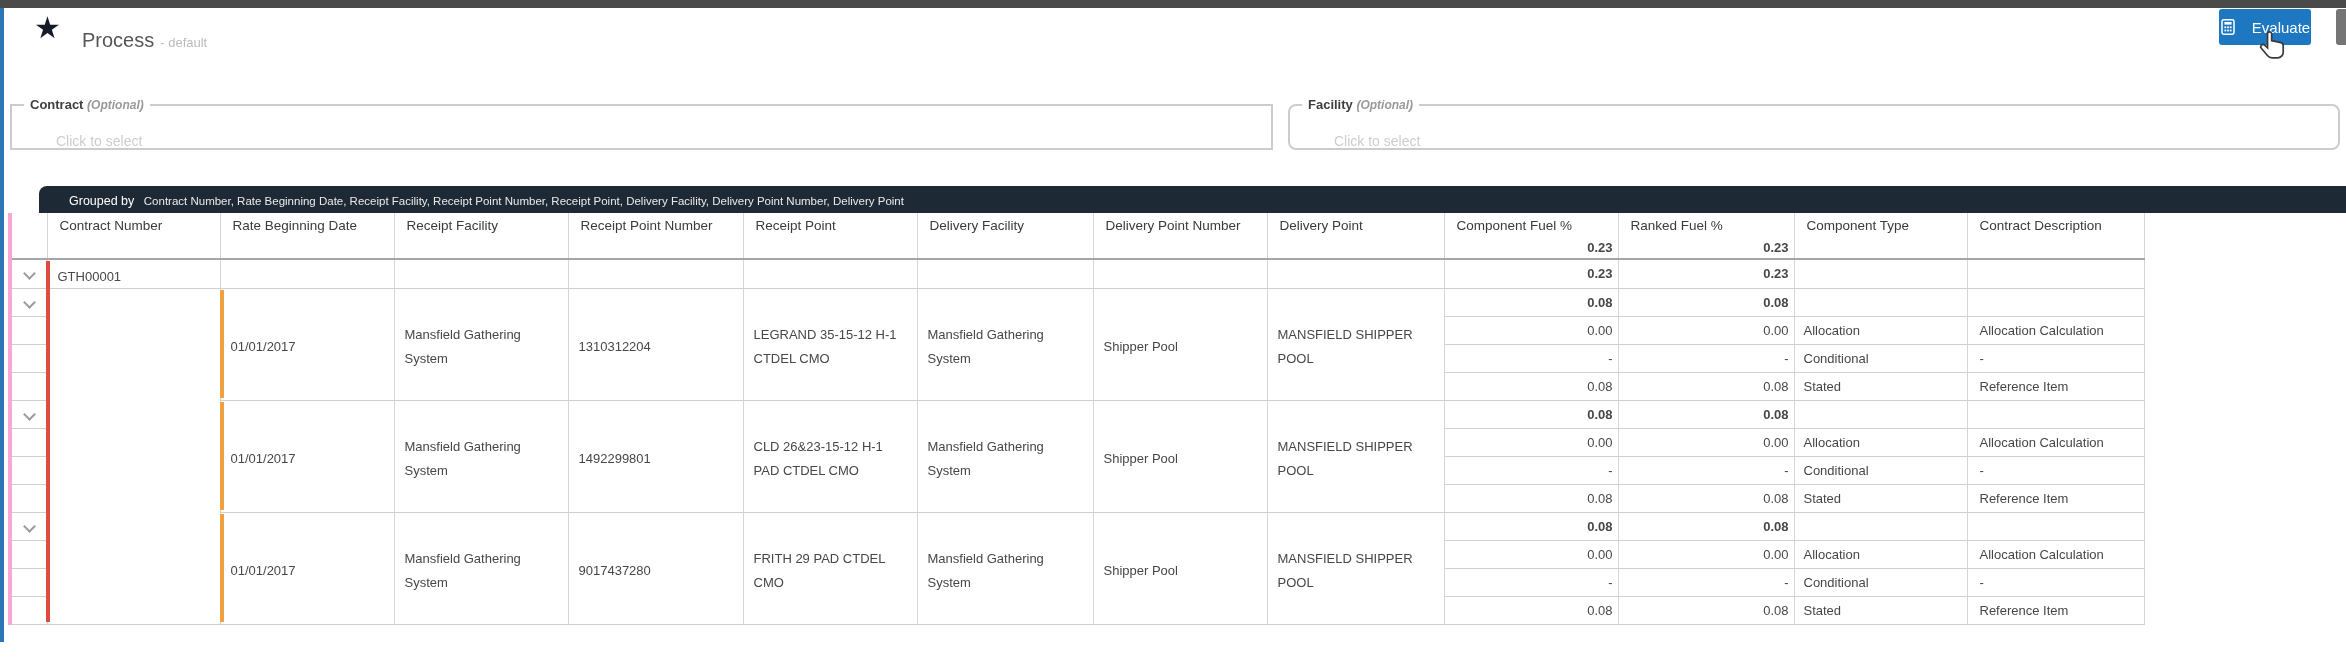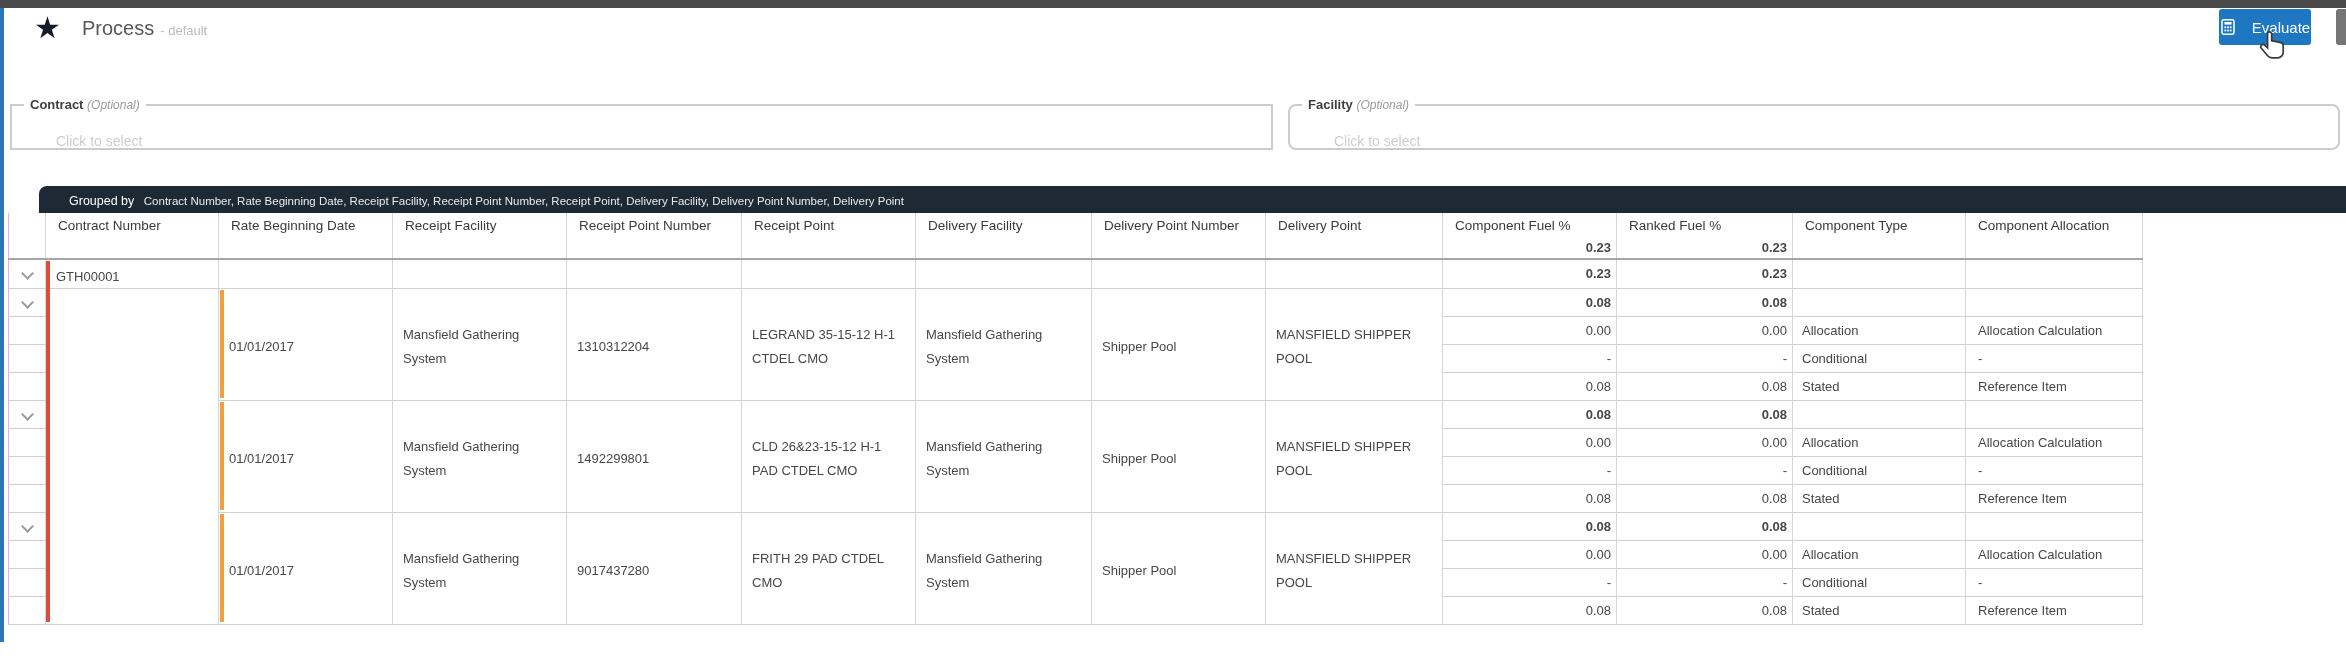--- a/index.html
+++ b/index.html
@@ -6,50 +6,50 @@
   html,body { background:#ffffff; }
   body { font-family:"Liberation Sans", sans-serif; color:#4a4a4a; }
   #canvas { position:relative; width:2346px; height:662px; overflow:hidden; background:#ffffff; }
 
   .top-strip { position:absolute; left:0; top:0; width:2346px; height:8px; background:#4a4a4a; }
   .left-border { position:absolute; left:0; top:8px; width:4px; height:634px; background:#2e75b6; }
 
   
   .topbar { position:absolute; left:4px; top:8px; width:2342px; height:40px; background:#ffffff; }
   .star { position:absolute; left:30px; top:1px; font-size:30px; color:#151c28; line-height:38px; }
-  .title { position:absolute; left:78px; top:0; font-size:20px; line-height:40px; color:#565656; }
+  .title { position:absolute; left:78px; top:12px; font-size:20px; line-height:40px; color:#565656; }
   .subtitle { font-size:13px; color:#bcbcbc; margin-left:6px; }
   .btn-evaluate { position:absolute; left:2215px; top:1px; width:92px; height:36px; background:#1d78c1;
                   border:none; border-radius:3px; color:#ffffff; font-size:15px; font-family:"Liberation Sans",sans-serif;
                   display:flex; align-items:center; justify-content:center; gap:16px; cursor:pointer; }
   .btn-cut { position:absolute; left:2332px; top:1px; width:14px; height:36px; background:#757575; border:none; border-radius:3px 0 0 3px; }
   .cursor-glyph { position:absolute; left:2258px; top:30px; width:30px; height:34px; z-index:50; pointer-events:none; }
 
   
   .fieldset { position:absolute; background:#ffffff; }
   .fieldset .legend { position:absolute; top:-9px; left:12px; background:#ffffff; padding:0 6px; font-size:13px; font-weight:bold; white-space:nowrap; }
-  .fieldset .legend .opt { font-weight:normal; font-style:italic; color:#9a9a9a; font-size:12px; }
+  .fieldset .legend .opt { font-weight:bold; font-style:italic; color:#9a9a9a; font-size:12px; }
   .fs-date { left:8px; top:60px; width:2332px; height:38px; border:2px solid #2ba58e; }
   .fs-date .legend { color:#2d4a5a; }
   .fs-date .value { padding:8px 0 0 8px; font-size:14px; color:#4d4d4d; }
   .fs-gray { border:2px solid #cccccc; }
   .fs-gray .legend { color:#3f3f3f; }
   .fs-contract { left:10px; top:104px; width:1263px; height:46px; }
   .fs-facility { left:1288px; top:104px; width:1052px; height:46px;border-radius:8px; }
   .placeholder { padding:11px 0 0 44px; font-size:14px; color:#cdcdcd;margin-top:16px; }
 
   
   .groupbar { position:absolute; left:8px; top:186px; width:2338px; height:27px; background:#1e2936;
               border-radius:8px 8px 0 0; color:#ffffff; line-height:27px; padding-left:30px; white-space:nowrap;margin-left:31px; }
   .groupbar .gb-prefix { font-size:12.5px; }
   .groupbar .gb-fields { font-size:11.5px; color:#eaeaea; margin-left:5px; }
 
   
   #tableWrap { position:absolute; left:8px; top:213px; width:2134px; }
-  table.grid { border-collapse:collapse; table-layout:fixed; width:2134px; border-left:1px solid #f9a8d4; }
+  table.grid { border-collapse:collapse; table-layout:fixed; width:2134px; border-left:4px solid #f9a8d4; }
   table.grid th, table.grid td { border-right:1px solid #d6d6d6; overflow:hidden; font-size:13px; color:#474747; vertical-align:middle; }
   table.grid th { height:24px; text-align:left; padding-left:12px; font-weight:normal; font-size:13.5px; color:#3b3b3b; white-space:nowrap; background:#ffffff; }
   tr.totals-row td { height:22px; border-bottom:2px solid #a6a6a6; }
   tr.group-row td { height:29px; border-bottom:1px solid #d0d0d0; }
   tr.sub-row td { height:28px; border-bottom:1px solid #d0d0d0; }
   td.num { text-align:right; padding-right:5px;margin-left:44px; }
   td.bold { font-weight:bold; color:#2f2f2f; }
   td.typ { padding-left:9px; }
   td.dsc { padding-left:12px; }
   td.blockcell { vertical-align:top; padding:5px 8px 0 10px; line-height:24px; border-bottom:1px solid #d0d0d0; background:#ffffff; }
@@ -140,21 +140,21 @@
         <th>Rate Beginning Date</th>
         <th>Receipt Facility</th>
         <th>Receipt Point Number</th>
         <th>Receipt Point</th>
         <th>Delivery Facility</th>
         <th>Delivery Point Number</th>
         <th>Delivery Point</th>
         <th>Component Fuel %</th>
         <th>Ranked Fuel %</th>
         <th>Component Type</th>
-        <th>Component Allocation</th>
+        <th>Contract Description</th>
       </tr>
 
       <tr class="totals-row">
         <td></td>
             <td></td>
             <td></td>
         <td></td>
             <td></td>
             <td></td>
         <td></td>

